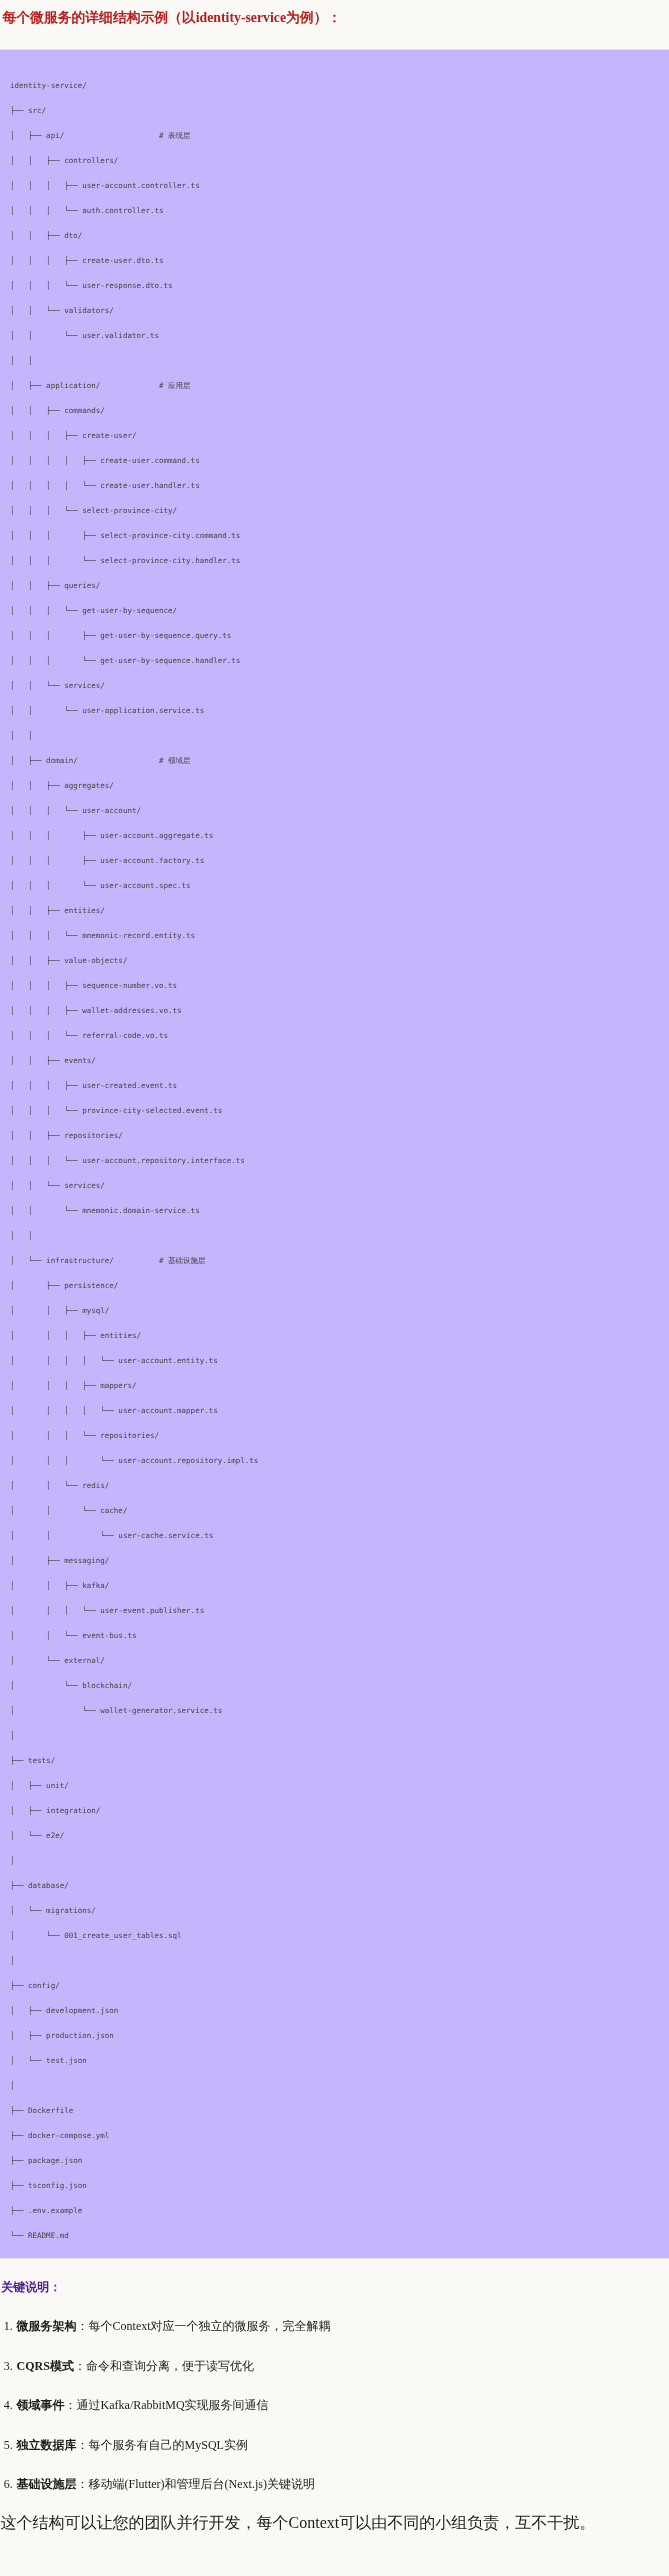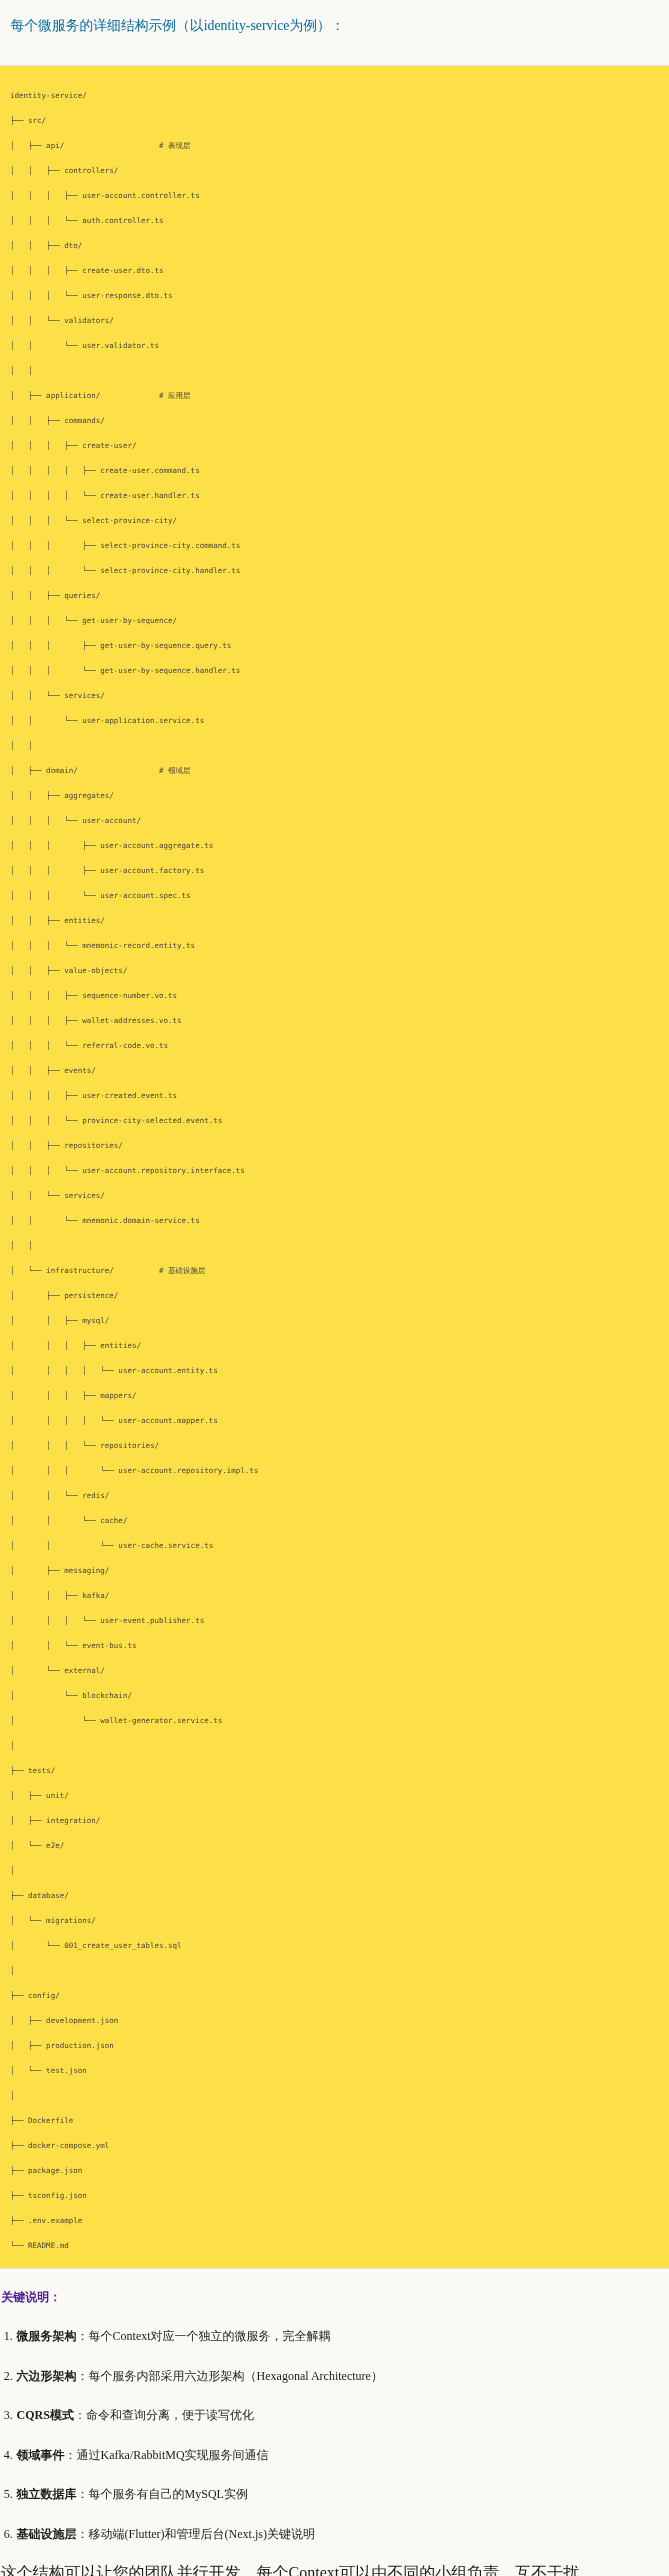--- a/index.html
+++ b/index.html
@@ -4,32 +4,32 @@
 <style>
   html, body { margin: 0; padding: 0; }
   body {
     width: 669px;
     background: #FAF9F5;
     color: #1d1c18;
     font-family: "Liberation Serif", "DejaVu Serif", serif;
   }
   .page { width: 669px; }
   .page-title {
-    margin: 8px;
+    margin: 0;
     padding: 8.1px 10px 20.6px 2.5px;
     font-size: 13.8px;
     line-height: 20px;
-    font-weight: 400;
-    color: #0369a1;
+    font-weight: 700;
+    color: #b91c1c;
   }
   .code-block {
-    background: #fde047;
+    background: #c4b5fd;
     border-top: 0.6px solid #E5E3DC;
     border-bottom: 0.6px solid #E5E3DC;
-    padding: 17px 10px 10px 10px;
+    padding: 23px 10px 10px 10px;
   }
   .code-block pre {
     margin: 0;
     font-family: "DejaVu Sans Mono", "Liberation Mono", monospace;
     font-size: 7.5px;
     line-height: 25px;
     color: #45433E;
     white-space: pre;
   }
   .section-heading {
@@ -155,23 +155,20 @@
 └── README.md</pre>
   </div>
 
   <h3 class="section-heading">关键说明：</h3>
 
   <ol class="key-points">
     <li>
       <span class="kp-num">1.</span><span class="kp-label">微服务架构</span><span class="kp-text">：每个Context对应一个独立的微服务，完全解耦</span>
     </li>
     <li>
-      <span class="kp-num">2.</span><span class="kp-label">六边形架构</span><span class="kp-text">：每个服务内部采用六边形架构（Hexagonal Architecture）</span>
-    </li>
-    <li>
       <span class="kp-num">3.</span><span class="kp-label">CQRS模式</span><span class="kp-text">：命令和查询分离，便于读写优化</span>
     </li>
     <li>
       <span class="kp-num">4.</span><span class="kp-label">领域事件</span><span class="kp-text">：通过Kafka/RabbitMQ实现服务间通信</span>
     </li>
     <li>
       <span class="kp-num">5.</span><span class="kp-label">独立数据库</span><span class="kp-text">：每个服务有自己的MySQL实例</span>
     </li>
     <li>
       <span class="kp-num">6.</span><span class="kp-label">基础设施层</span><span class="kp-text">：移动端(Flutter)和管理后台(Next.js)关键说明</span>

